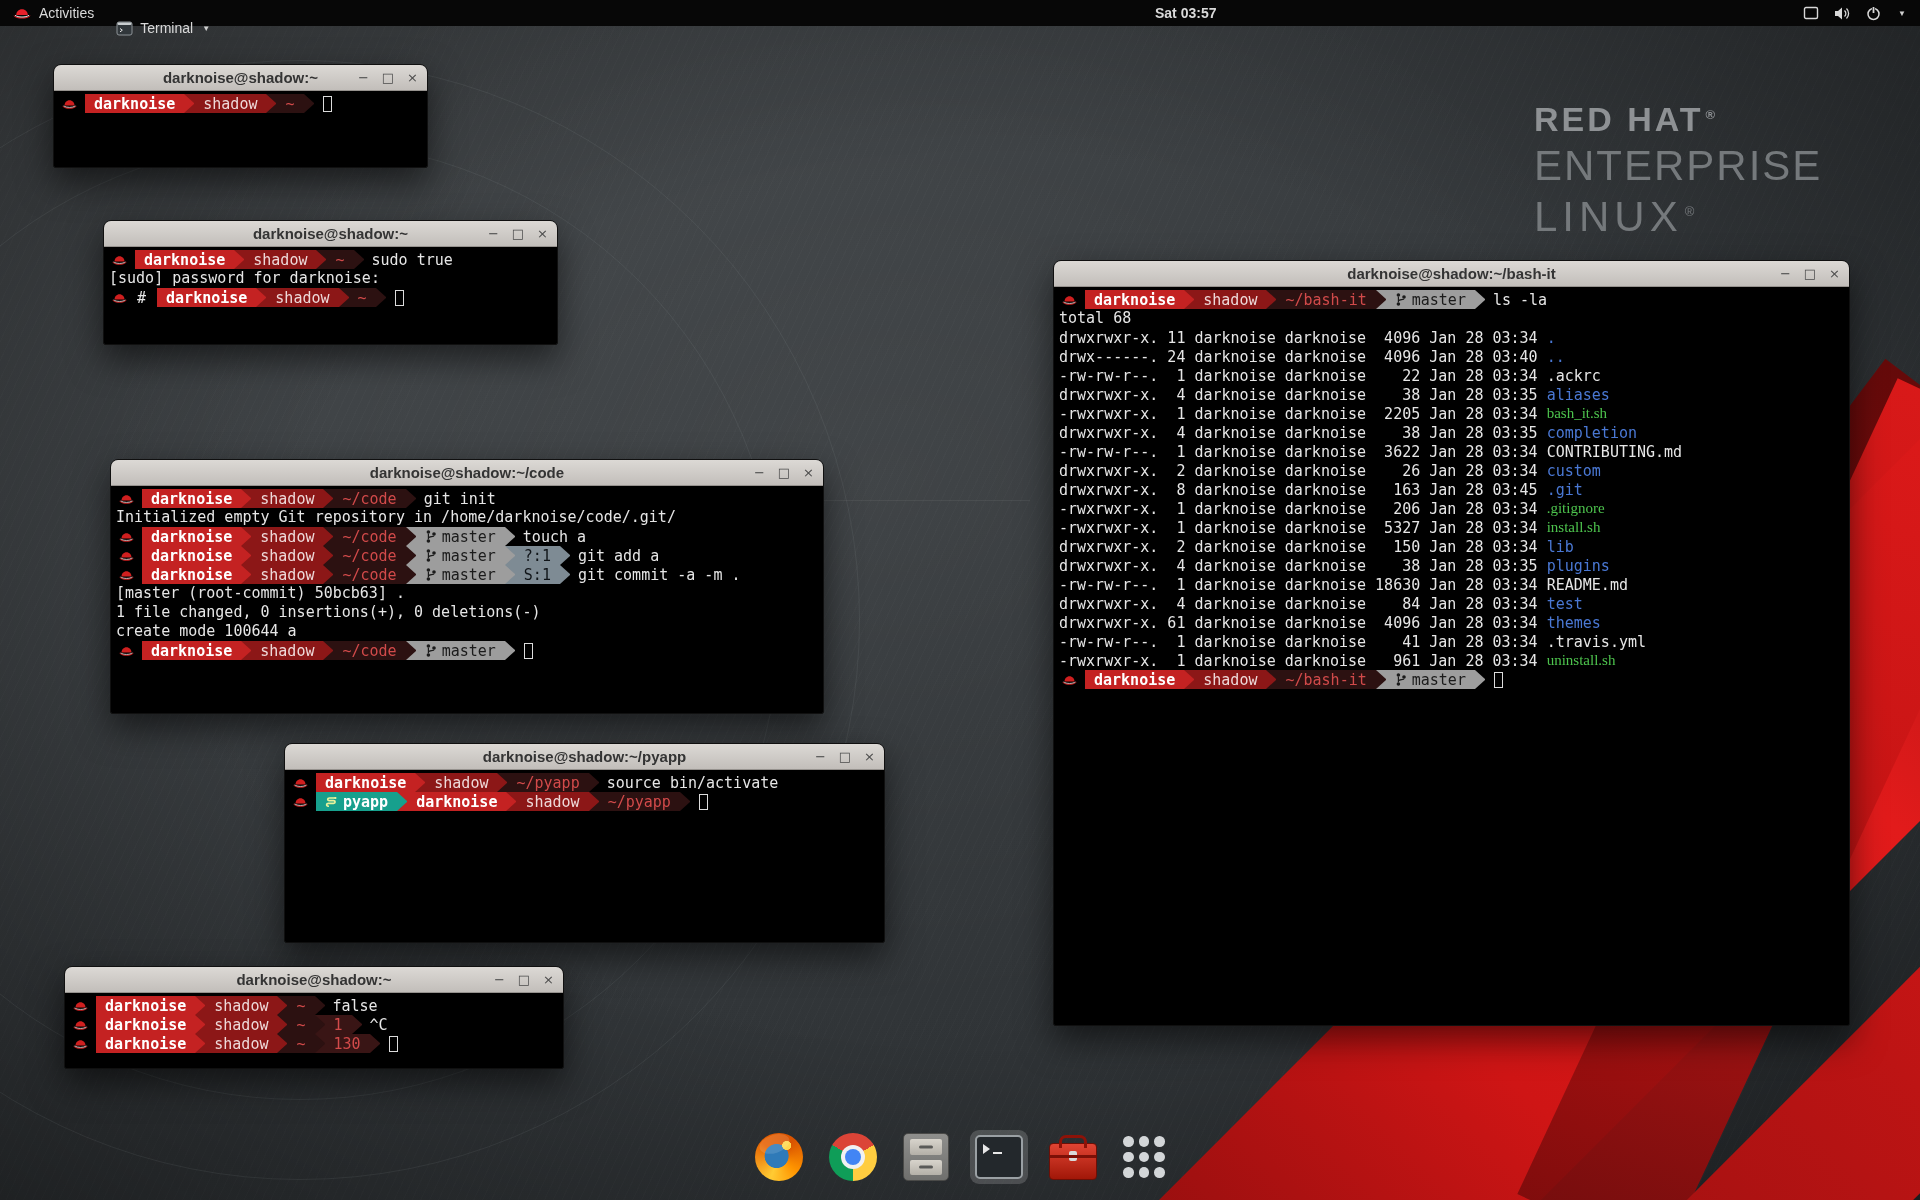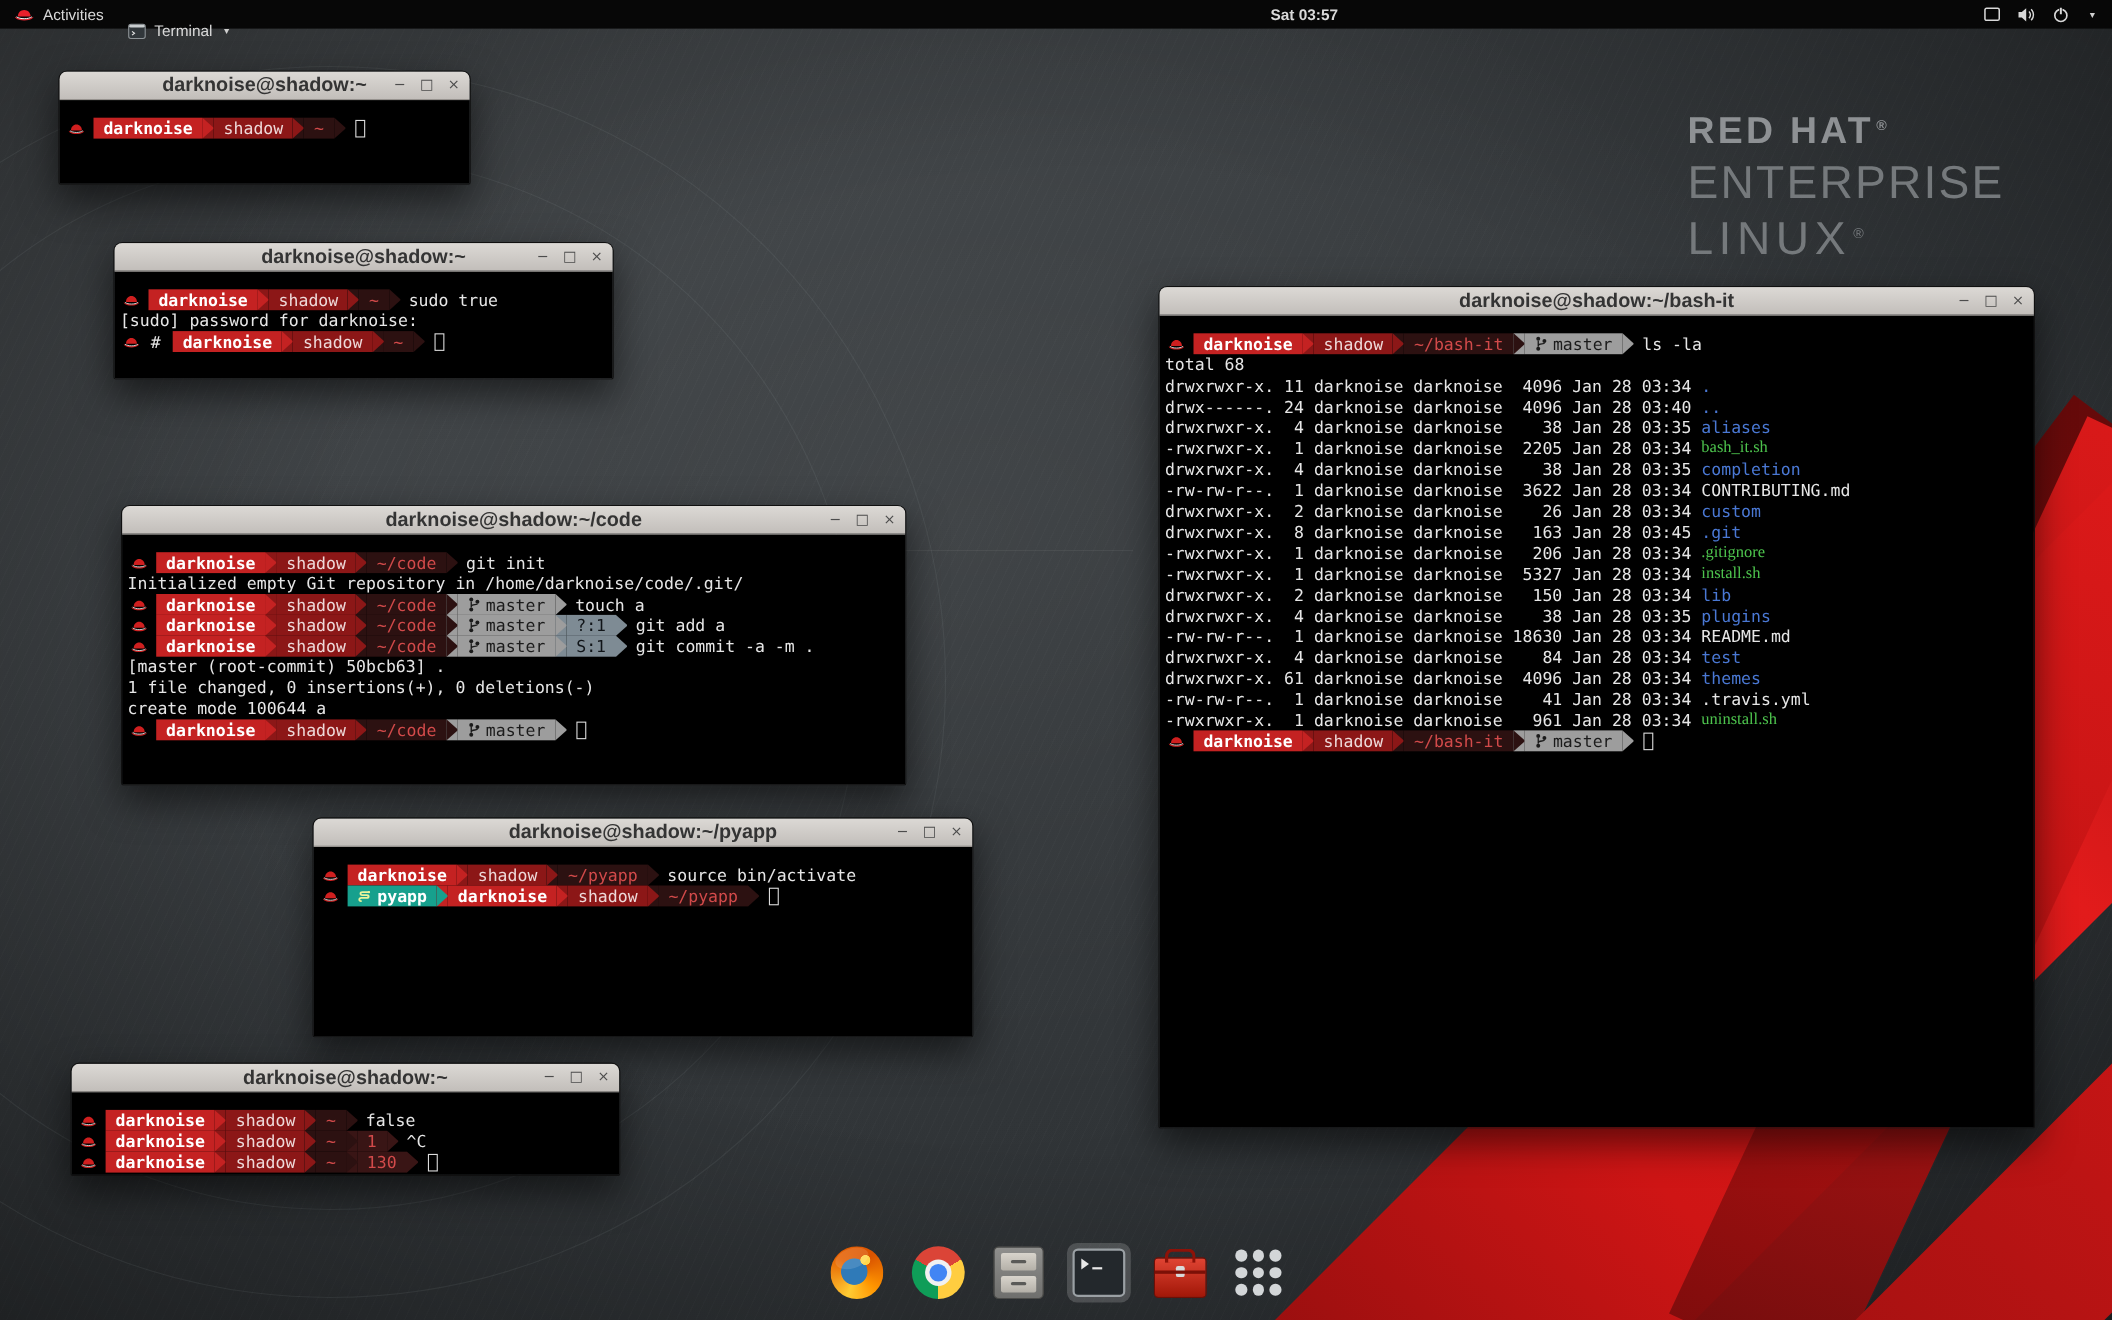--- a/index.html
+++ b/index.html
@@ -48,25 +48,25 @@
   .tb-appmenu { display:flex; align-items:center; gap:7px; padding:0 10px; height:100%; cursor:pointer;margin-top:30px; }
   .tb-caret { font-size:8px; color:#cfcfcf; margin-left:2px; }
   .tb-clock { position:absolute; left:1155px; top:0; height:100%; display:flex; align-items:center; font-weight:bold; }
   .tb-right { position:absolute; right:0; top:0; height:100%; display:flex; align-items:center; gap:15px; padding-right:14px; }
 
   
   .window { position:absolute; z-index:10; border:1px solid #101010; border-radius:8px 8px 2px 2px;
             box-shadow:0 14px 34px rgba(0,0,0,0.55); overflow:hidden; display:flex; flex-direction:column; }
   .titlebar { height:26px; flex:0 0 26px; background:linear-gradient(#dcd9d5,#c2beba);
               border-bottom:1px solid #96928e; position:relative; text-align:center; }
-  .win-title { line-height:25px; font-size:18px; font-weight:bold; color:#343434; }
+  .win-title { line-height:25px; font-size:15px; font-weight:bold; color:#343434; }
   .winbtns { position:absolute; right:9px; top:0; height:100%; display:flex; align-items:center; gap:13px; }
   .wbtn { font-size:13px; color:#4c4c4c; line-height:1; cursor:pointer; font-family:"DejaVu Sans",sans-serif; }
   .tcontent { flex:1; background:var(--term_bg,#000); color:var(--term_fg,#e6e6e6);
-              font-family:"DejaVu Sans Mono",monospace; font-size:15px; padding:16px 5px; overflow:hidden; }
+              font-family:"DejaVu Sans Mono",monospace; font-size:15px; padding:3px 5px; overflow:hidden; }
 
   .trow { height:19px; display:flex; align-items:center; white-space:pre; }
   .tout { display:block; line-height:19px; }
   .seg { height:19px; display:inline-flex; align-items:center; padding:0 9px; flex:0 0 auto; }
   .seg-user { background:var(--seg_user_bg); color:var(--seg_user_fg); font-weight:bold; }
   .seg-host { background:var(--seg_host_bg); color:var(--seg_host_fg); }
   .seg-path { background:var(--seg_path_bg); color:var(--seg_path_fg); }
   .seg-git  { background:var(--seg_git_bg);  color:var(--seg_git_fg); }
   .seg-gitstat { background:var(--seg_gitstat_bg); color:var(--seg_gitstat_fg); }
   .seg-stat { background:var(--seg_stat_bg); color:var(--seg_stat_fg); }
@@ -347,20 +347,21 @@
           <path d="M2.6 8.9c2.9 2 9 2 11.8 0" stroke="#e9e9e9" stroke-width=".8" fill="none"></path>
         </svg><span class="seg seg-user">darknoise</span><span class="pl-arrow" style="border-left-color: rgb(196, 34, 34); background-color: rgb(140, 23, 23);"></span><span class="seg seg-host">shadow</span><span class="pl-arrow" style="border-left-color: rgb(140, 23, 23); background-color: rgb(44, 17, 17);"></span><span class="seg seg-path">~/bash-it</span><span class="pl-arrow" style="border-left-color: rgb(44, 17, 17); background-color: rgb(157, 157, 157);"></span><span class="seg seg-git"><svg class="git-branch-icon" width="12" height="15" viewBox="0 0 12 15">
             <circle cx="3.4" cy="3" r="1.8" fill="currentColor"></circle>
             <circle cx="3.4" cy="12" r="1.8" fill="currentColor"></circle>
             <circle cx="9" cy="5" r="1.8" fill="currentColor"></circle>
             <path d="M3.4 4.8v5.4M3.4 9.3C3.4 6.8 9 8.3 9 6.8" stroke="currentColor" stroke-width="1.2" fill="none"></path>
           </svg>master</span><span class="pl-arrow" style="border-left-color: rgb(157, 157, 157);"></span><span class="tcmd">ls -la</span></div>
       <div class="tout">total 68</div>
       <div class="trow"><span class="ls-reg">drwxrwxr-x. 11 darknoise darknoise  4096 Jan 28 03:34 </span><span class="ls-dir">.</span></div>
       <div class="trow"><span class="ls-reg">drwx------. 24 darknoise darknoise  4096 Jan 28 03:40 </span><span class="ls-dir">..</span></div>
+      <div class="trow"><span class="ls-reg">-rw-rw-r--.  1 darknoise darknoise    22 Jan 28 03:34 </span><span class="ls-reg">.ackrc</span></div>
       <div class="trow"><span class="ls-reg">drwxrwxr-x.  4 darknoise darknoise    38 Jan 28 03:35 </span><span class="ls-dir">aliases</span></div>
       <div class="trow"><span class="ls-reg">-rwxrwxr-x.  1 darknoise darknoise  2205 Jan 28 03:34 </span><span class="ls-exe">bash_it.sh</span></div>
       <div class="trow"><span class="ls-reg">drwxrwxr-x.  4 darknoise darknoise    38 Jan 28 03:35 </span><span class="ls-dir">completion</span></div>
       <div class="trow"><span class="ls-reg">-rw-rw-r--.  1 darknoise darknoise  3622 Jan 28 03:34 </span><span class="ls-reg">CONTRIBUTING.md</span></div>
       <div class="trow"><span class="ls-reg">drwxrwxr-x.  2 darknoise darknoise    26 Jan 28 03:34 </span><span class="ls-dir">custom</span></div>
       <div class="trow"><span class="ls-reg">drwxrwxr-x.  8 darknoise darknoise   163 Jan 28 03:45 </span><span class="ls-dir">.git</span></div>
       <div class="trow"><span class="ls-reg">-rwxrwxr-x.  1 darknoise darknoise   206 Jan 28 03:34 </span><span class="ls-exe">.gitignore</span></div>
       <div class="trow"><span class="ls-reg">-rwxrwxr-x.  1 darknoise darknoise  5327 Jan 28 03:34 </span><span class="ls-exe">install.sh</span></div>
       <div class="trow"><span class="ls-reg">drwxrwxr-x.  2 darknoise darknoise   150 Jan 28 03:34 </span><span class="ls-dir">lib</span></div>
       <div class="trow"><span class="ls-reg">drwxrwxr-x.  4 darknoise darknoise    38 Jan 28 03:35 </span><span class="ls-dir">plugins</span></div>

